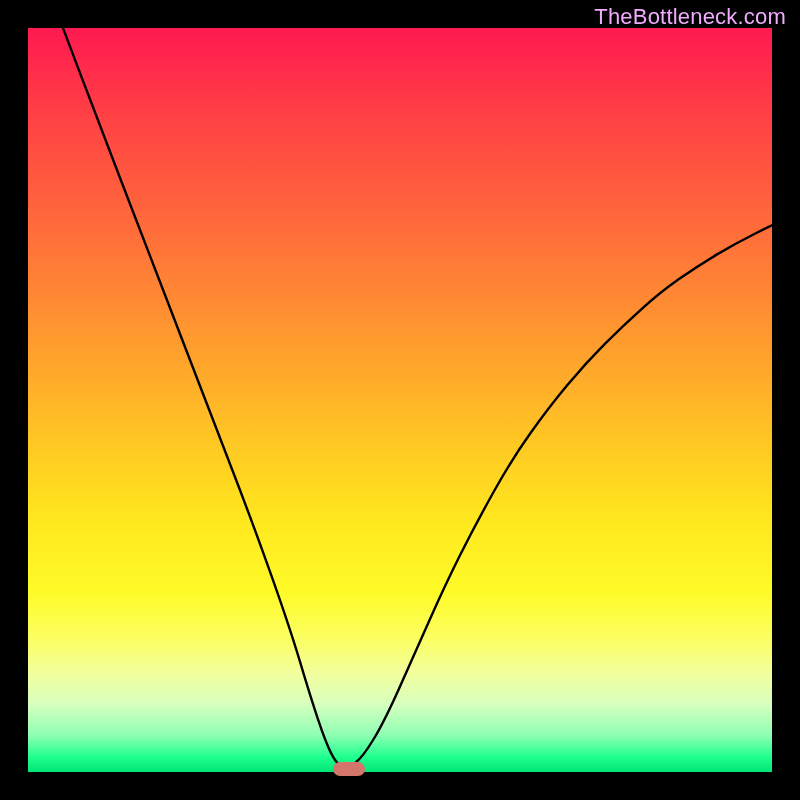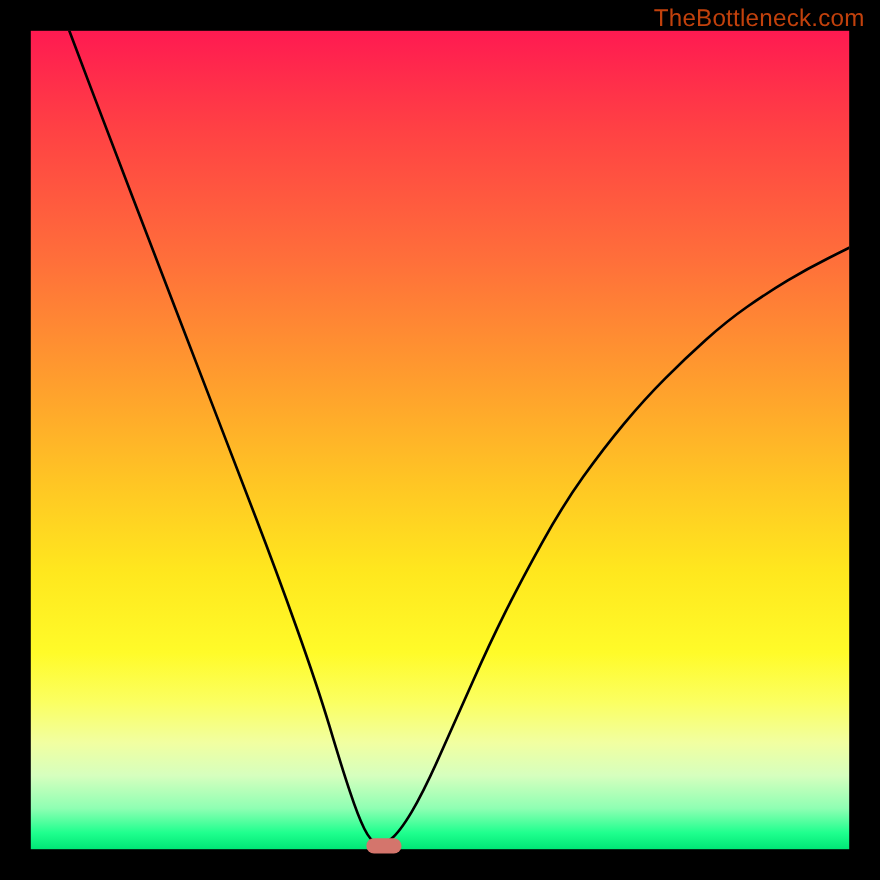--- a/index.html
+++ b/index.html
@@ -39,21 +39,21 @@
       #d6ffbe 91%,
       #8fffb3 95%,
       #1fff8e 98%,
       #00e676 100%
     );
   }
   .watermark {
     position: absolute;
     top: 4px;
     right: 14px;
-    color: #c2410c;
+    color: #f0abfc;
     font-size: 22px;
     font-weight: 500;
     letter-spacing: 0.2px;
     user-select: none;
   }
   svg.curve {
     position: absolute;
     top: 0;
     left: 0;
     width: 744px;

